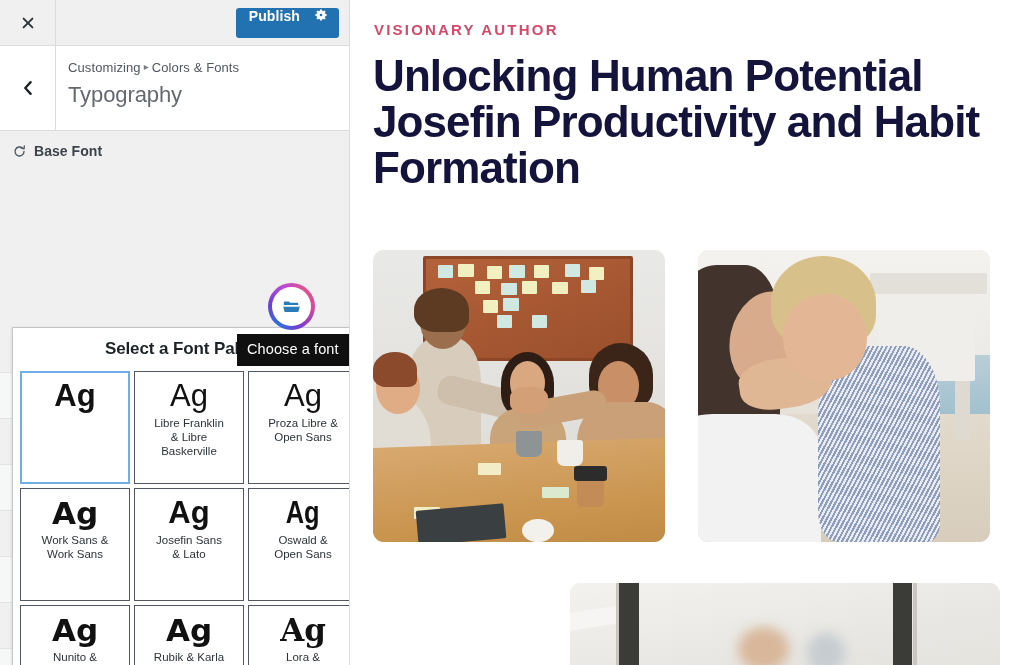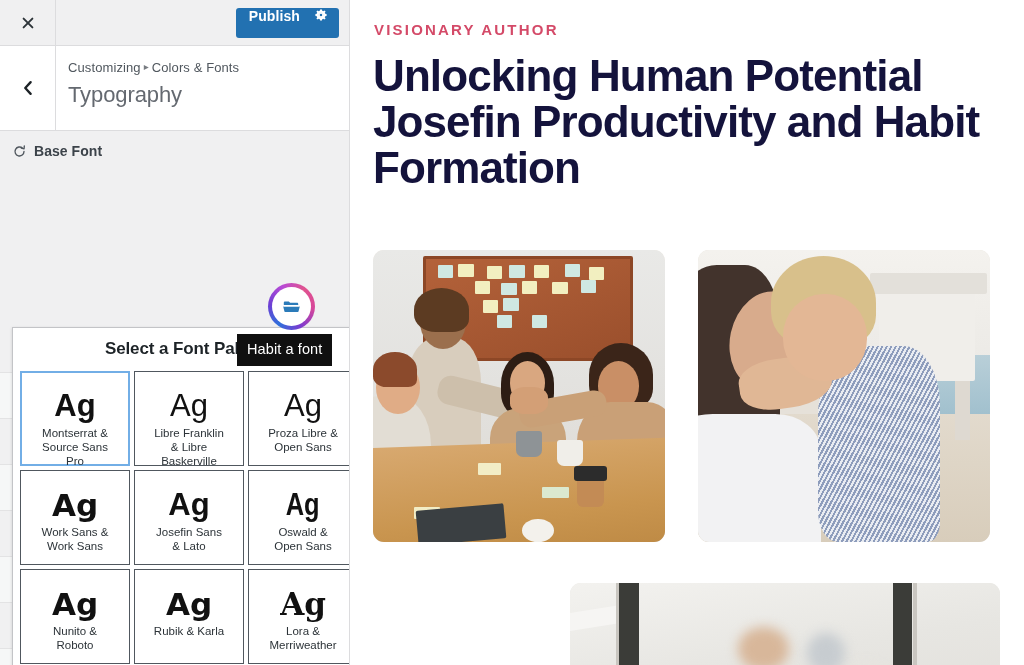--- a/index.html
+++ b/index.html
@@ -154,28 +154,28 @@
     padding: 11px 0 12px;
     letter-spacing: -.1px;
   }
   .palette-grid {
     display: grid;
     grid-template-columns: repeat(3, 110px);
     gap: 4px;
     padding: 0 0 0 7px;
   }
   .font-card {
-    width: 110px; height: 95px;
+    width: 110px; height: 113px;
     border: 1px solid #50575e;
     background: #fff;
     display: flex; flex-direction: column;
     align-items: center;
     justify-content: flex-start;
     cursor: pointer;
-    padding-top: 15px;
+    padding-top: 5px;
     overflow: hidden;
   }
   .font-card.selected {
     border: 1px solid #72aee6;
     box-shadow: 0 0 0 1px #72aee6 inset;
   }
   .font-card .ag {
     font-size: 31px;
     line-height: 38px;
     color: #111;
@@ -345,23 +345,20 @@
         <div class="ghost-row"></div>
         <div class="ghost-row alt"></div>
 
       </div>
 
       <div class="palette-popup">
         <div class="palette-title">Select a Font Palette</div>
         <div class="palette-grid" id="palette-grid">
             <div class="font-card selected">
               <div class="ag ag-sans">Ag</div>
-              <div class="fname">Montserrat &amp;
-Source Sans
-Pro</div>
             </div>
             <div class="font-card">
               <div class="ag ag-sans-nb">Ag</div>
               <div class="fname">Libre Franklin
 &amp; Libre
 Baskerville</div>
             </div>
             <div class="font-card">
               <div class="ag ag-sans-nb">Ag</div>
               <div class="fname">Proza Libre &amp;
@@ -402,21 +399,21 @@
       <div class="font-pick-btn">
         <span class="inner">
           <svg viewBox="0 0 24 24">
             <path fill="#2b7bb9" d="M3.2 7.6c0-.8.6-1.4 1.4-1.4h4.3l1.5 1.6h7.9c.8 0 1.4.6 1.4 1.4v1H3.2z"></path>
             <path fill="#2b7bb9" d="M2.4 11.3h19.2l-1.5 6.1c-.15.6-.7 1-1.32 1H5.2c-.62 0-1.17-.4-1.32-1z"></path>
             <path fill="#ffffff" d="M2.4 11.3h19.2l-.22.9H2.62z"></path>
           </svg>
         </span>
       </div>
 
-      <div class="tooltip">Habit a font</div>
+      <div class="tooltip">Choose a font</div>
     </div>
   </div>
 
   <div class="preview">
 
     <div class="eyebrow">VISIONARY AUTHOR</div>
     <div class="headline">Unlocking Human Potential Josefin Productivity and Habit Formation</div>
 
     <div class="photo photo-1">
       <div class="p1">

